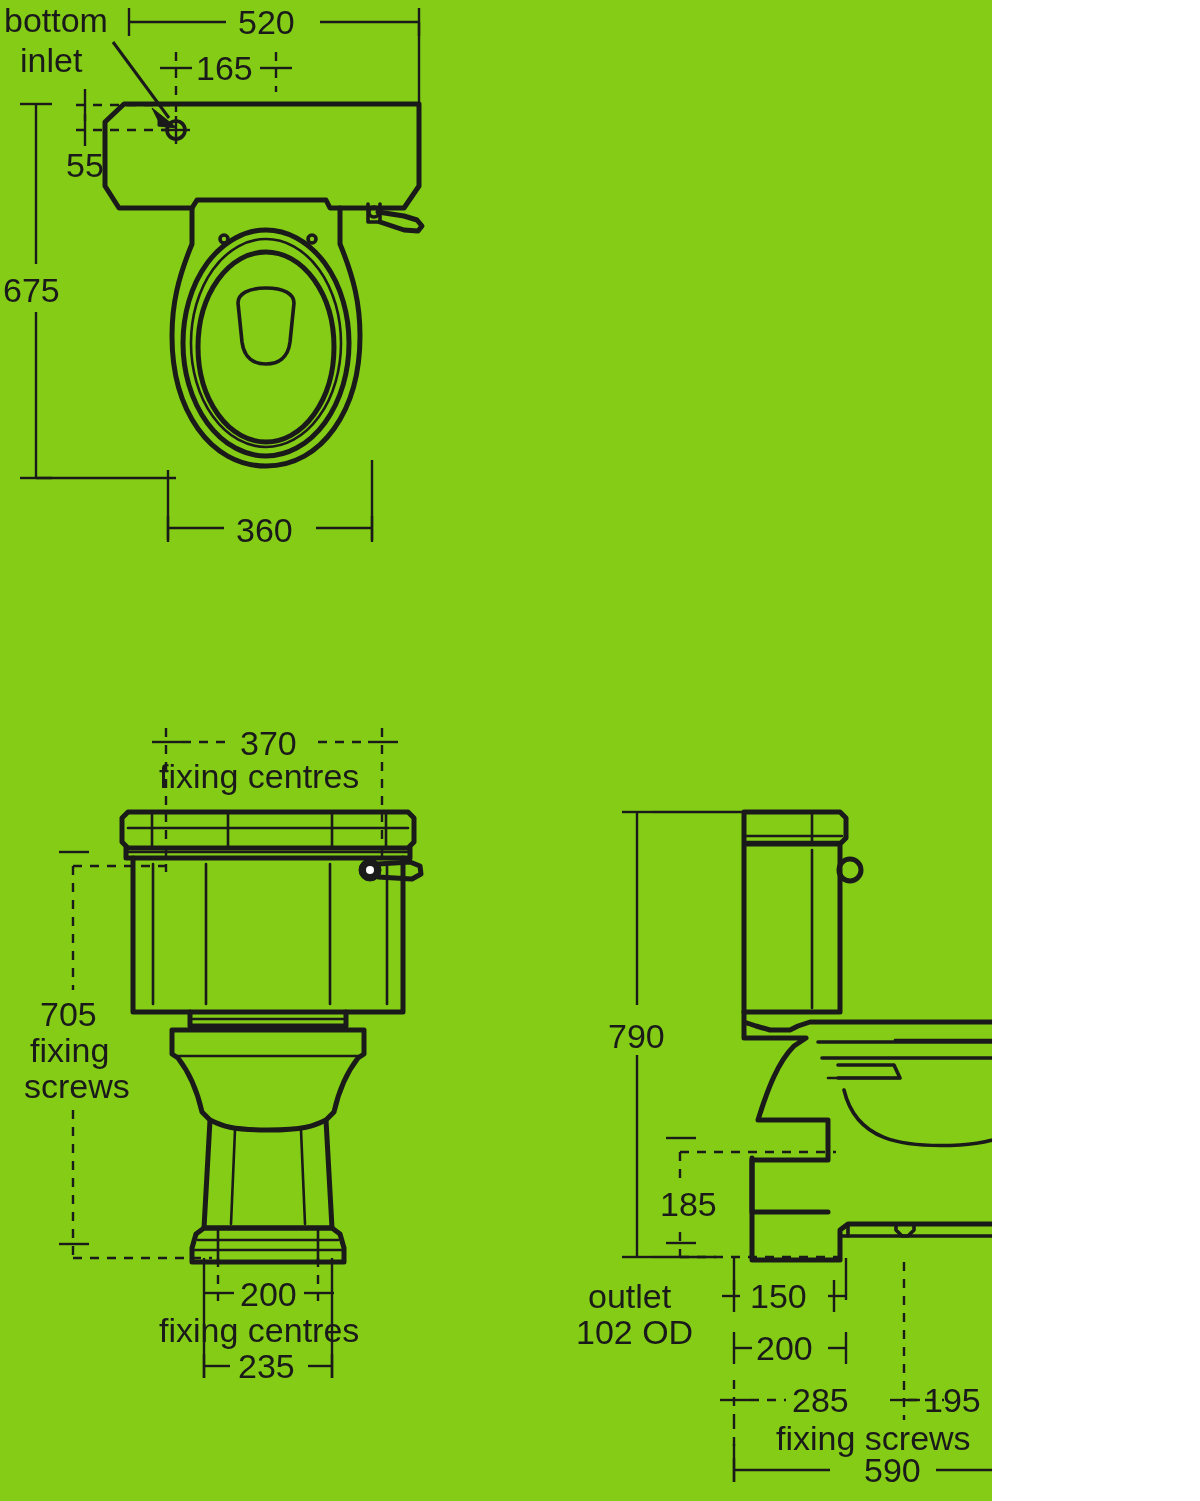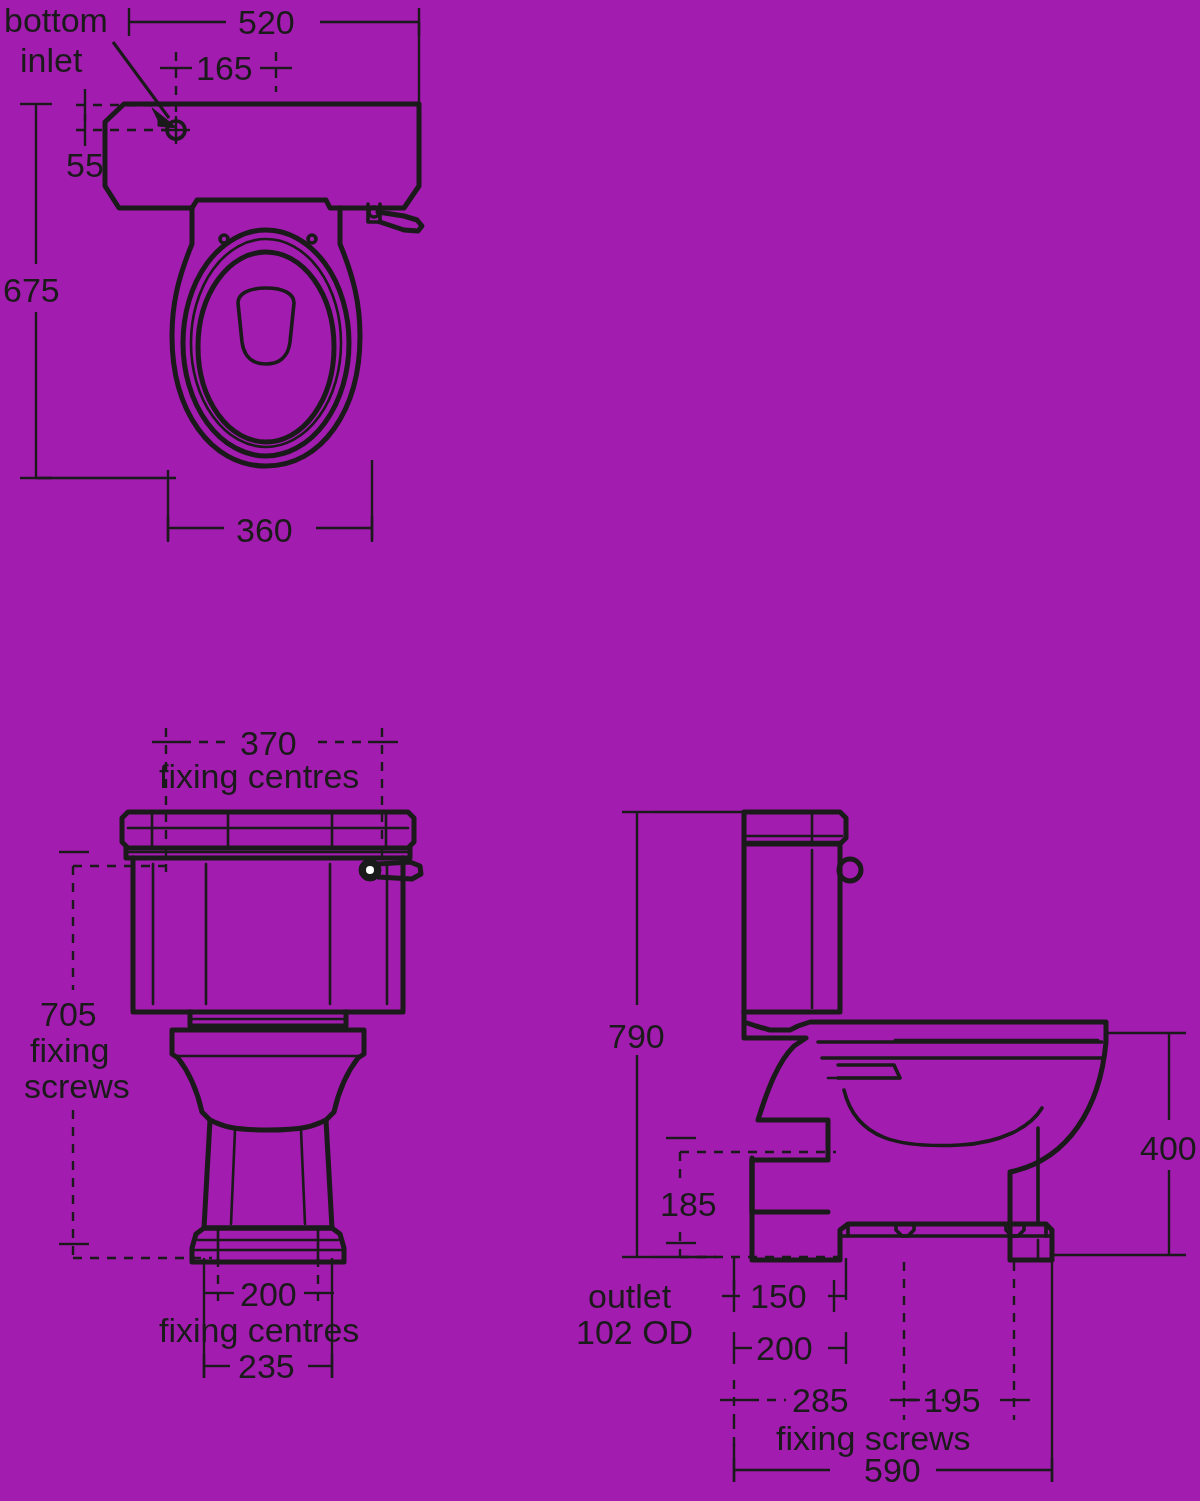--- a/index.html
+++ b/index.html
@@ -2,23 +2,23 @@
 <html><head>
 <meta charset="utf-8">
 <style>
   html, body {
     margin: 0;
     padding: 0;
     background: #ffffff;
   }
   #sheet {
     position: relative;
-    width: 1200px;
+    width: 992px;
     height: 1501px;
-    background: #a21caf;
+    background: #84cc16;
     font-family: "Liberation Sans", sans-serif;
     overflow: hidden;
     text-decoration: underline;
   }
   #sheet svg {
     position: absolute;
     left: 0;
     top: 0;
   }
   text {

